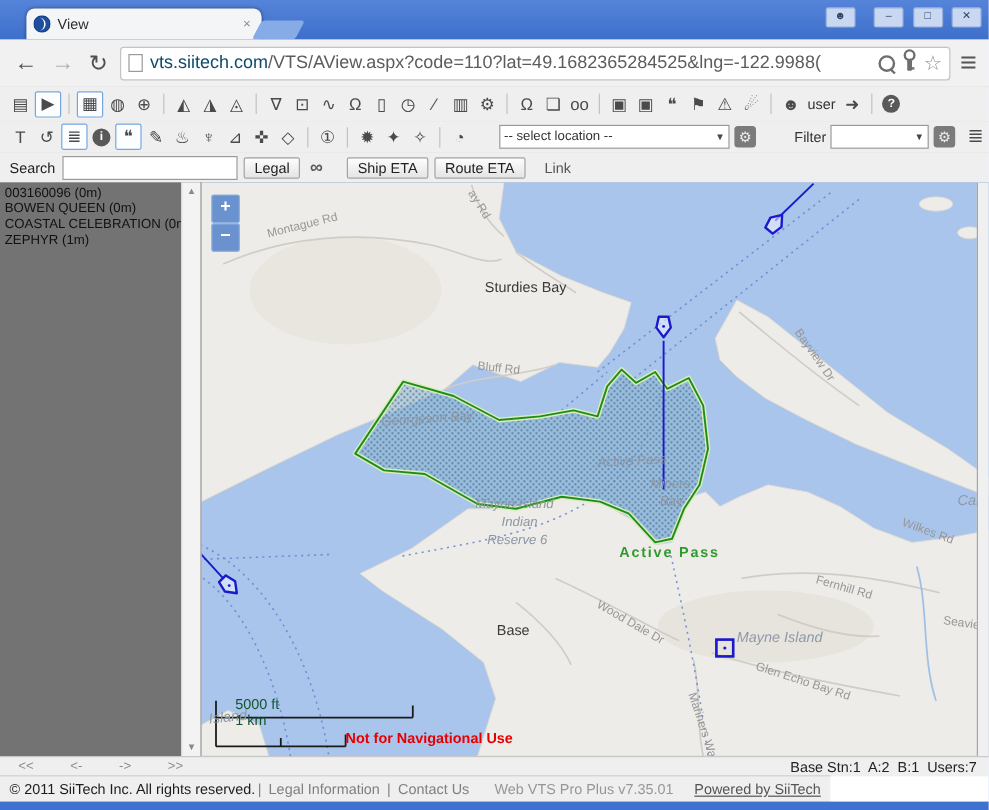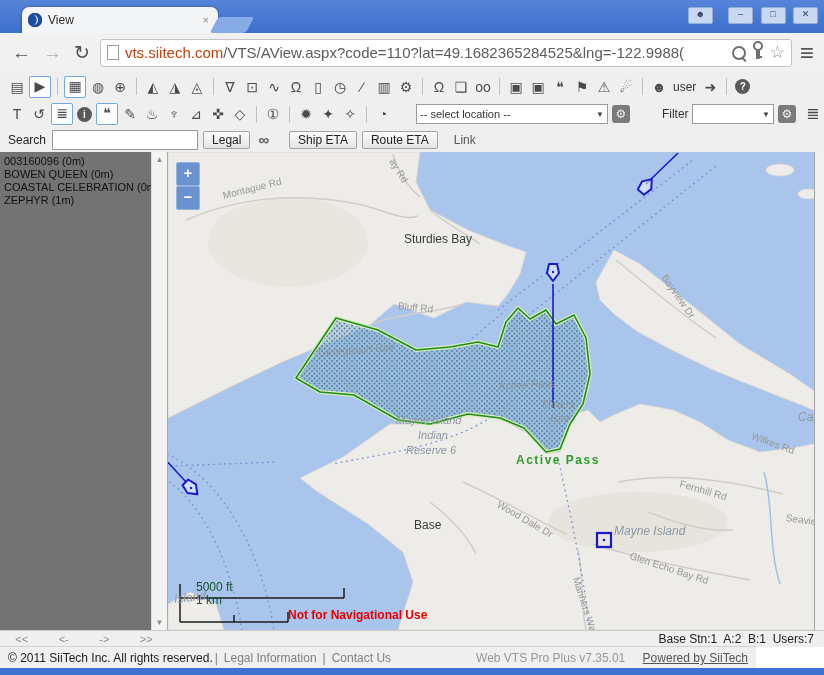--- a/index.html
+++ b/index.html
@@ -23,21 +23,21 @@
   #winbtns{right:6px;top:3px;}
   #navbar{left:0;top:33px;width:824px;height:39px;background:#f1f1f1;
     border-bottom:1px solid #cfcfcf;display:flex;align-items:center;}
   .navico{font-size:19px;margin-left:12px;}
   #urlbar{flex:1;height:26px;margin-left:10px;background:#fff;
     border:1px solid #c3c3c3;border-radius:3px;display:flex;align-items:center;
     padding:0 6px;overflow:hidden;}
   #urlbar .pageico{width:10px;height:13px;border:1px solid #9a9a9a;background:#fff;
     flex:none;margin-right:6px;}
   #urltext{font-size:15px;white-space:nowrap;overflow:hidden;flex:1;}
-  #urltext .dom{color:#c2410c;}
+  #urltext .dom{color:#0c4a6e;}
   #urltext .rest{color:#5c5c5c;}
   .mag{width:10px;height:10px;border:2px solid #6e6e6e;border-radius:50%;
     position:relative;flex:none;margin:0 6px;}
   .mag::after{content:'';position:absolute;width:2px;height:5px;background:#6e6e6e;
     left:9px;top:9px;transform:rotate(-45deg);}
   .keyico{width:4px;height:9px;background:#6e6e6e;position:relative;flex:none;
     margin:4px 8px 0 4px;border-radius:1px;}
   .keyico::before{content:'';position:absolute;width:6px;height:6px;
     border:2px solid #6e6e6e;border-radius:50%;top:-9px;left:-3px;}
   .keyico::after{content:'';position:absolute;width:4px;height:2px;background:#6e6e6e;
@@ -100,21 +100,21 @@
     text-align:center;line-height:20px;}
   #mapscroll{position:absolute;right:0;top:0;width:9px;height:478px;background:#f0f0f0;
     border-left:1px solid #a5a5a5;}
 
   
   #statusrow{left:0;top:630px;width:824px;height:16px;background:#efefef;
     border-top:1px solid #c8c8c8;display:flex;font-size:11px;align-items:center;}
   #pager{width:168px;display:flex;justify-content:space-around;color:#8a8a8a;}
   #basestn{flex:1;text-align:right;padding-right:10px;font-size:12px;color:#222;
     white-space:pre;}
-  #footer{left:0;top:646px;width:756px;height:22px;background:#efefef;
+  #footer{left:0;top:646px;width:692px;height:22px;background:#efefef;
     border-top:1px solid #d2d2d2;display:flex;align-items:center;font-size:12px;justify-content:flex-end;}
   #footer .copy{color:#1d1d1d;margin-left:8px;}
   #footer .flink{color:#7f7f7f;margin:0 4px;}
   #footer .fsep{color:#7f7f7f;margin:0 2px;}
   #footer .right{margin-left:auto;margin-right:8px;}
   #footer .ver{color:#979797;margin-right:14px;}
   #footer .pow{color:#555;text-decoration:underline;}
   #bottomframe{left:0;top:668px;width:824px;height:7px;background:#3f72cf;}
 </style>
 </head>

